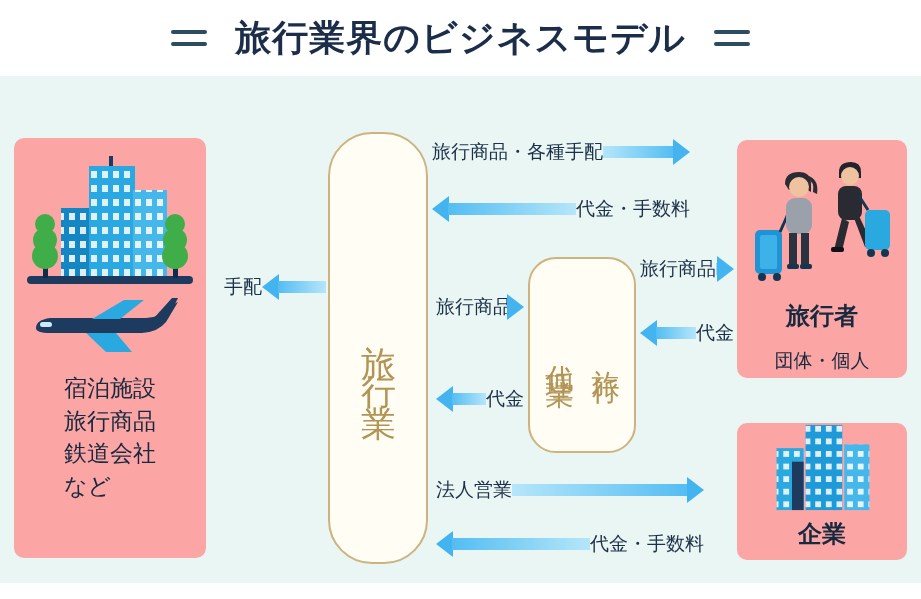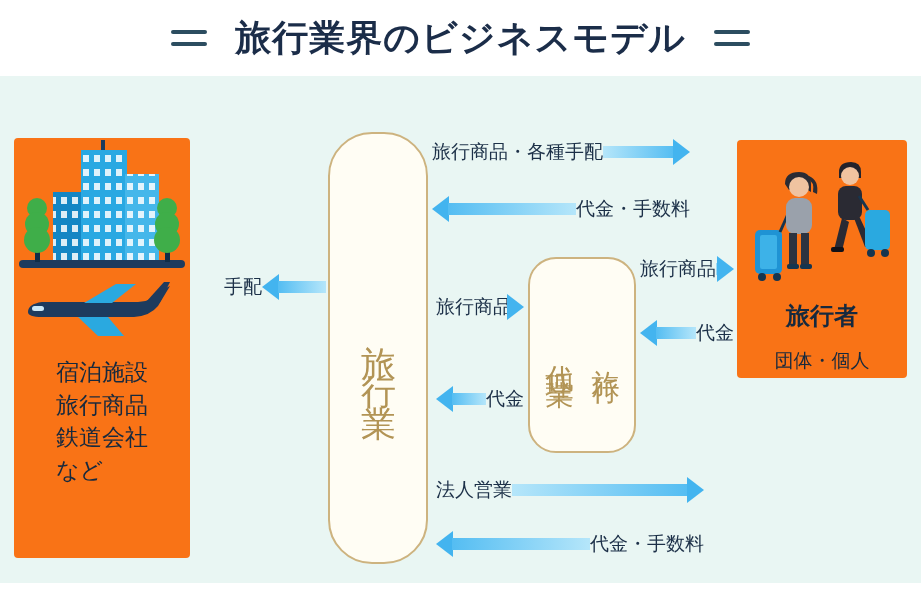--- a/index.html
+++ b/index.html
@@ -13,25 +13,25 @@
             display:flex; align-items:center; justify-content:center; gap:28px; }
   .title { font-size:36px; font-weight:bold; color:#1b2d49; letter-spacing:1px; white-space:nowrap; }
   .deco { width:36px; height:18px; position:relative; }
   .deco::before, .deco::after { content:""; position:absolute; left:0; width:100%; height:4px;
             background:#2c4d60; border-radius:2px; }
   .deco::before { top:1px; } .deco::after { bottom:1px; }
 
   .footer-strip { position:absolute; left:0; right:0; bottom:0; height:16px; background:#ffffff; }
 
   
-  .panel { position:absolute; border-radius:4px; background:#f97316; }
+  .panel { position:absolute; border-radius:10px; background:#fca5a5; }
   .panel.cream { background:#fffdf4; border:2px solid #cdb37f; }
 
-  .suppliers { left:14px; top:138px; width:176px; height:420px;
-               display:flex; flex-direction:column; align-items:center; padding-top:0; }
+  .suppliers { left:14px; top:138px; width:192px; height:420px;
+               display:flex; flex-direction:column; align-items:center; padding-top:16px; }
   .suppliers .lines { margin-top:12px; font-size:23px; line-height:1.42; color:#16293e;
                font-weight:500; text-align:left; }
 
   .industry { left:328px; top:132px; width:100px; height:432px; border-radius:44px;
               display:flex; align-items:center; justify-content:center; }
   .vtext { writing-mode:vertical-rl; font-size:35px; letter-spacing:30px; margin-bottom:-30px;
            color:#b29455; font-weight:500; }
 
   .agency { left:528px; top:257px; width:108px; height:196px; border-radius:28px;
             display:flex; align-items:center; justify-content:center; }
@@ -151,20 +151,37 @@
       <rect x="119" y="89" width="13" height="5" rx="2" fill="#111118"></rect>
       <rect x="118" y="56" width="25" height="40" rx="5" fill="#2aa9e0"></rect>
       <line x1="121" y1="56" x2="112" y2="42" stroke="#16354f" stroke-width="3"></line>
       <circle cx="124" cy="99" r="4" fill="#16354f"></circle>
       <circle cx="138" cy="99" r="4" fill="#16354f"></circle>
     </svg>
     <div class="name">旅行者</div>
     <div class="sub">団体・個人</div>
   </div>
 
+  <div class="panel company">
+    <svg width="150" height="92" viewBox="0 0 150 92">
+      <defs>
+        <pattern id="winB" width="11" height="13" patternUnits="userSpaceOnUse">
+          <rect x="2" y="3" width="6" height="6" fill="#ffffff" opacity="0.85"></rect>
+        </pattern>
+      </defs>
+      <rect x="58" y="2" width="38" height="88" fill="#1e9ad8"></rect>
+      <rect x="58" y="2" width="38" height="88" fill="url(#winB)"></rect>
+      <rect x="28" y="26" width="28" height="64" fill="#2aa9e0"></rect>
+      <rect x="28" y="26" width="28" height="64" fill="url(#winB)"></rect>
+      <rect x="98" y="22" width="26" height="68" fill="#45b7ea"></rect>
+      <rect x="98" y="22" width="26" height="68" fill="url(#winB)"></rect>
+      <rect x="44" y="40" width="12" height="50" fill="#1d3b5e"></rect>
+    </svg>
+    <div class="name">企業</div>
+  </div>
 
   <div class="flow" style="left:432px;top:139px;width:258px">
     <div class="flow-label">旅行商品・各種手配</div>
     <div class="arrow right">
         <span class="shaft"></span>
       </div>
   </div>
 
   <div class="flow" style="left:432px;top:196px;width:258px">
     <div class="arrow left">

